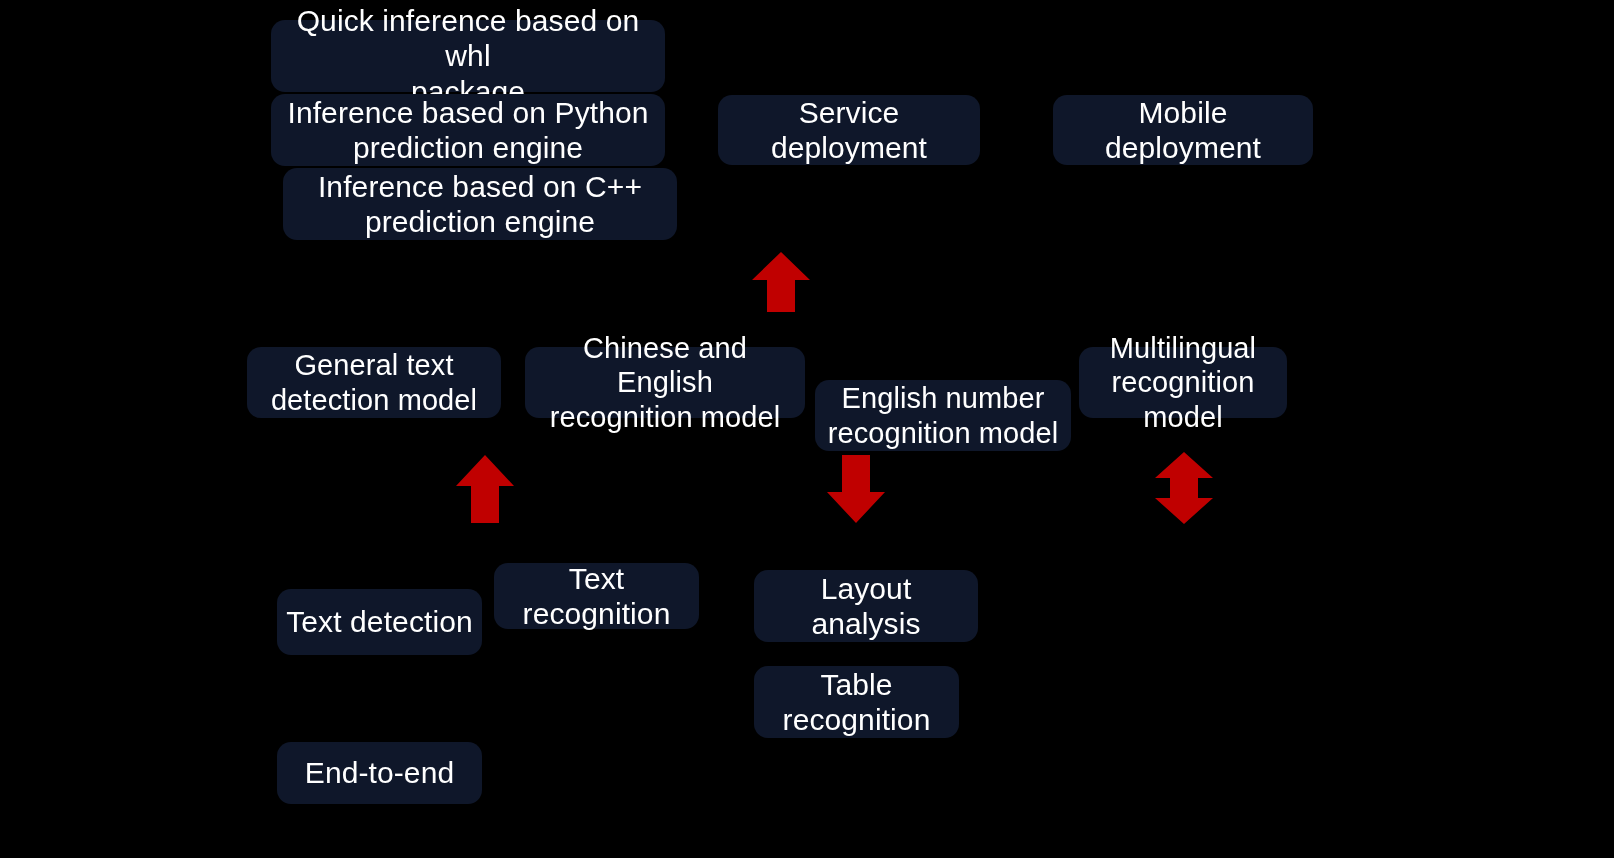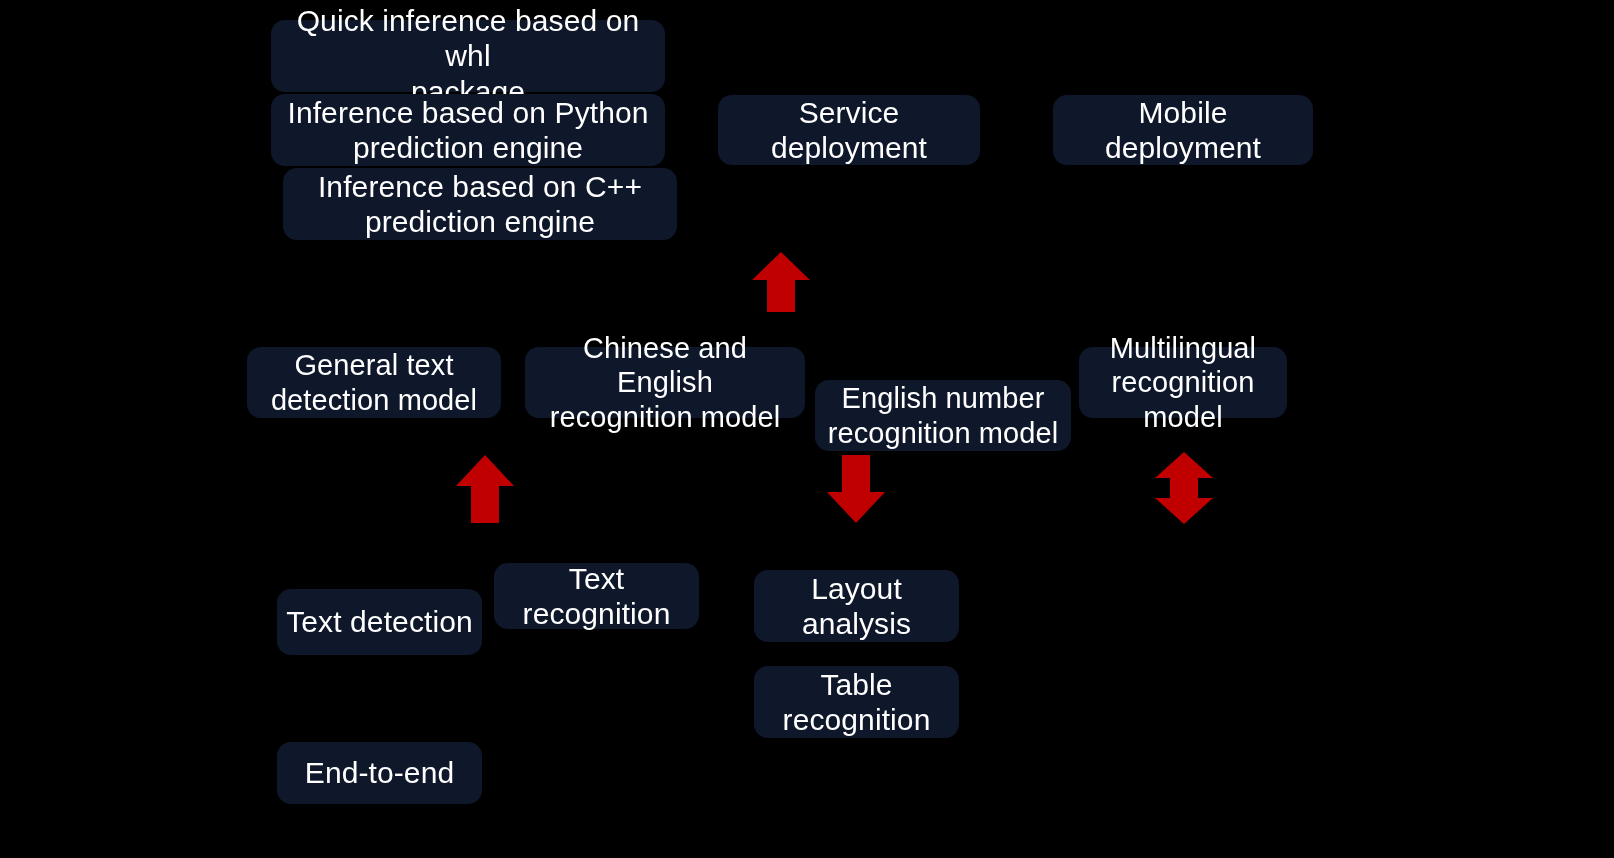--- a/index.html
+++ b/index.html
@@ -95,21 +95,21 @@
     </svg>
   </div>
 
   <div class="box fs30" style="left:277px; top:563px; width:205px; height:66px;margin-top:26px;">Text detection</div>
 
   <div class="box fs30" style="left:494px; top:563px; width:205px; height:66px;">Text
 recognition</div>
 
   <div class="box fs30" style="left:277px; top:742px; width:205px; height:62px;">End-to-end</div>
 
-  <div class="box fs30" style="left:754px; top:570px; width:205px; height:72px;">Layout
+  <div class="box fs30" style="left:754px; top:570px; width:224px; height:72px;">Layout
 analysis</div>
 
   <div class="box fs30" style="left:754px; top:666px; width:205px; height:72px;">Table
 recognition</div>
 
 
 
 </div>
 
 </body></html>

